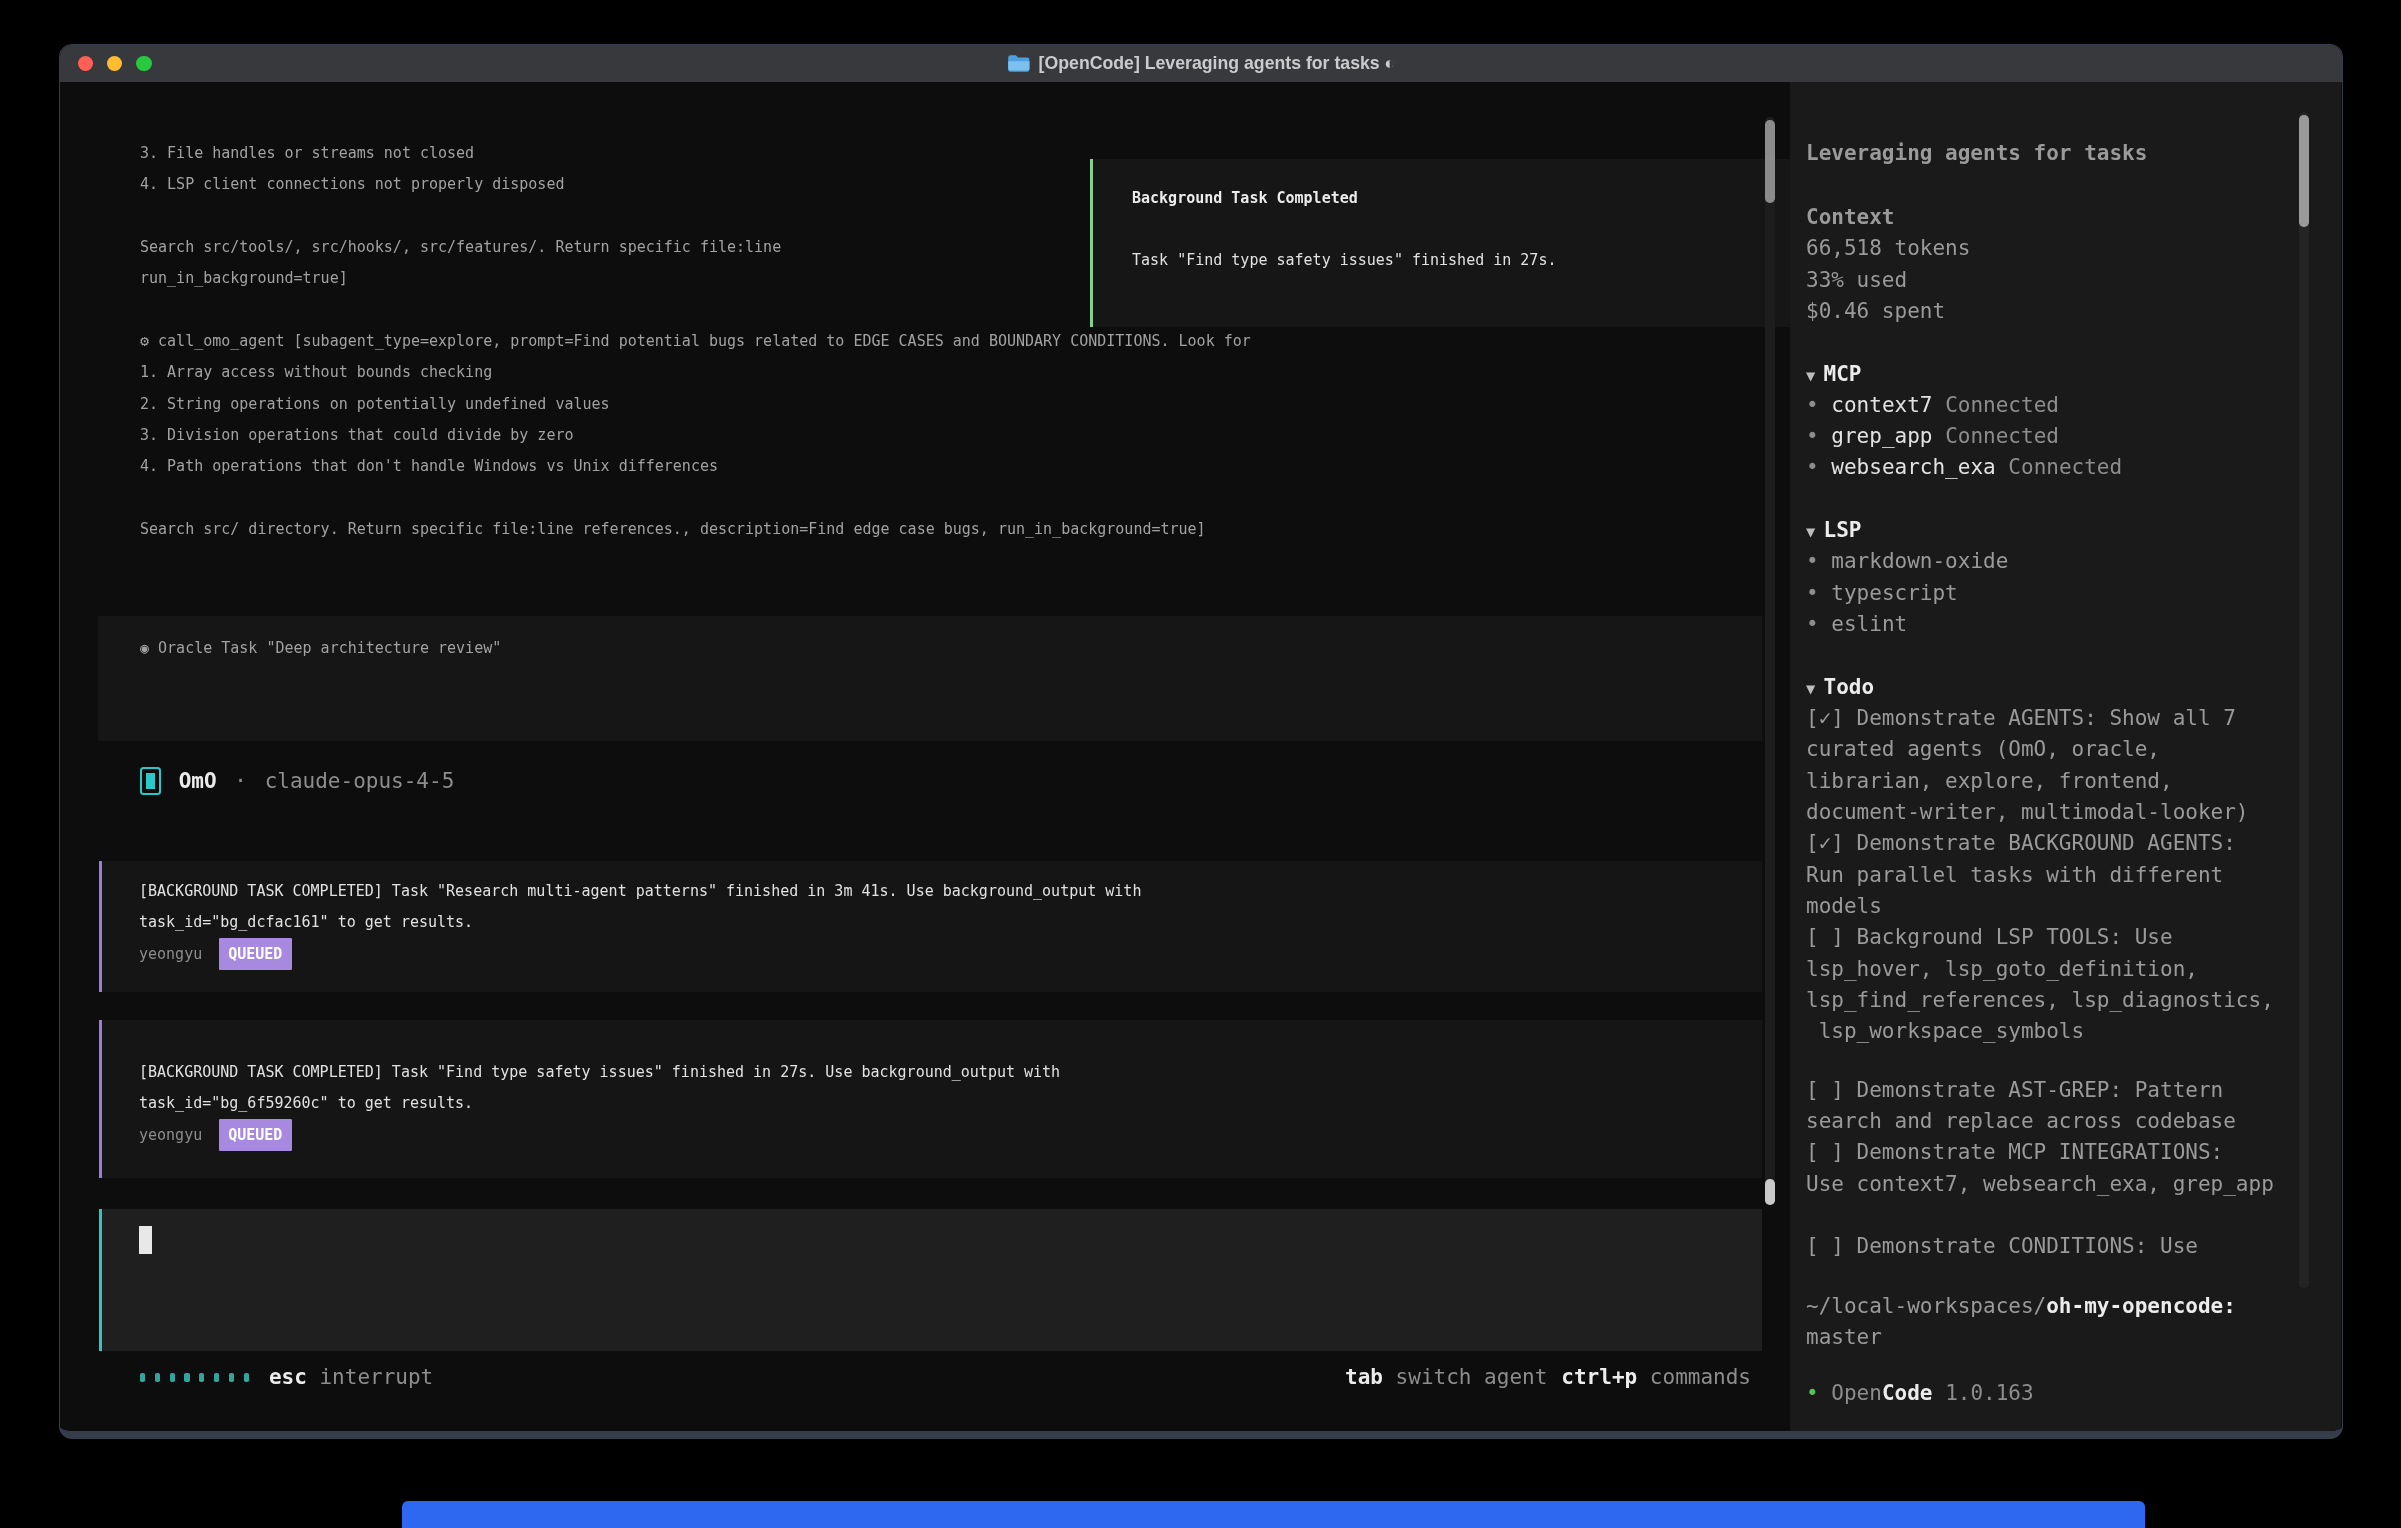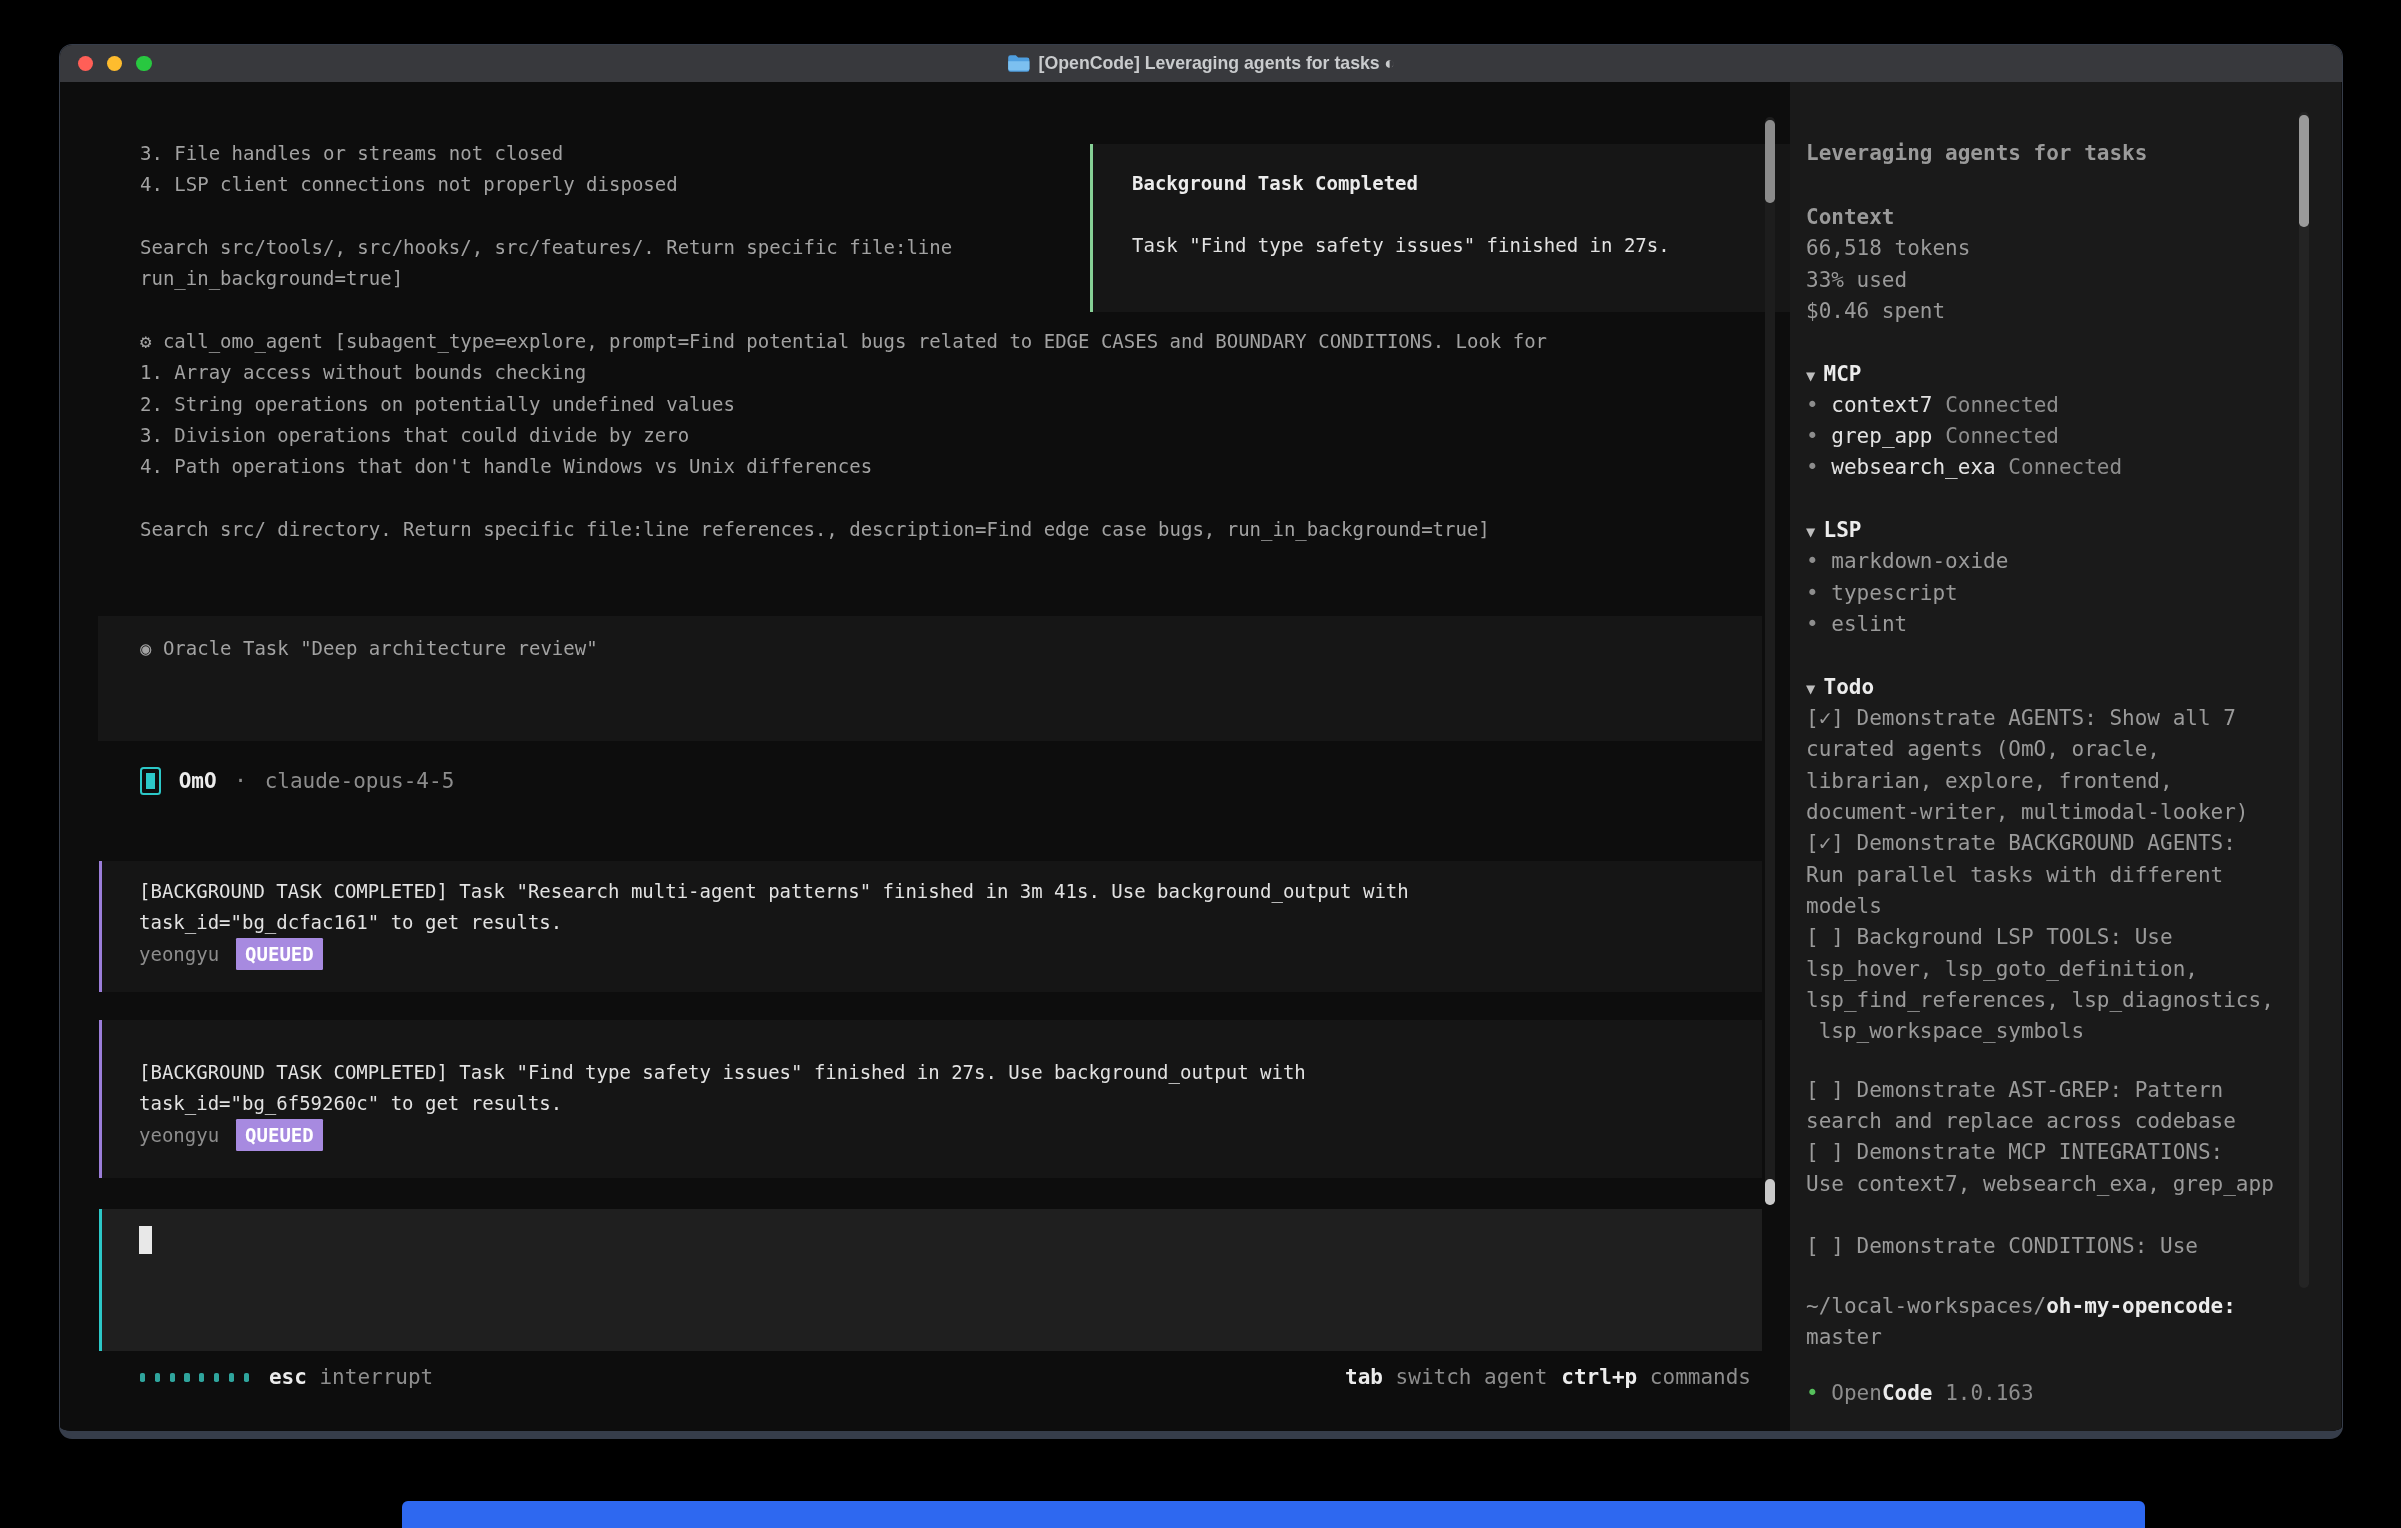--- a/index.html
+++ b/index.html
@@ -13,28 +13,28 @@
        border-radius:13px;box-sizing:border-box;overflow:hidden;}
   .titlebar{position:absolute;left:0;top:0;right:0;height:37px;background:#38393d;
        border-bottom:1.2px solid #222;display:flex;align-items:center;}
   .lights{position:absolute;left:17.7px;top:0;height:37px;display:flex;align-items:center;gap:14px;}
   .light{width:15.4px;height:15.4px;border-radius:50%;display:inline-block;}
   .red{background:#ff5f57;} .yellow{background:#febc2e;} .green{background:#28c840;}
   .titlewrap{margin:0 auto;display:flex;align-items:center;gap:8.3px;
        font-family:"Liberation Sans","DejaVu Sans",sans-serif;font-size:17.7px;font-weight:600;color:#c9cbcd;}
   .content{position:absolute;left:0;top:37px;right:0;bottom:0;background:#0d0d0d;}
   .mono{font-size:21px;line-height:31px;}
-  .ln{position:absolute;left:80px;white-space:pre;color:#a2a2a2;font-size:19px;line-height:31px;}
+  .ln{position:absolute;left:80px;white-space:pre;color:#a2a2a2;font-size:15px;line-height:31px;}
   .b{color:#ececec;font-weight:bold;}
   .w{color:#e2e2e2;}
   .dim{color:#8d8d8d;}
   .grn{color:#7ed08a;}
   .teal{color:#3cc5c5;}
   .box{position:absolute;background:#161616;}
-  .notif{left:1030px;top:62px;width:732px;height:168px;
+  .notif{left:1030px;top:77px;width:732px;height:168px;
        border-left:3px solid #86d096;border-right:3px solid #86d096;box-sizing:border-box;}
   .oracle{left:38px;top:534px;width:1664px;height:125px;}
   .task{left:39px;top:779px;width:1663px;height:131px;border-left:3.5px solid #9b7dd9;box-sizing:border-box;background:#151515;}
   .task2{top:938px;height:158px;}
   .inputbox{left:39px;top:1127px;width:1663px;height:142px;border-left:3.5px solid #2cc8c8;box-sizing:border-box;background:#1f1f1f;}
   .cursor{position:absolute;left:37px;top:16.5px;width:13px;height:28px;background:#e8e8e8;}
   .badge{display:inline-block;background:#a78ae0;color:#fff;font-weight:bold;
        padding:0.6px 9.5px;margin-left:16.5px;border-radius:1.2px;}
   .statusleft{position:absolute;left:80px;top:1279px;height:33px;display:flex;align-items:center;gap:20px;}
   .dots{display:flex;gap:9.5px;align-items:center;}

